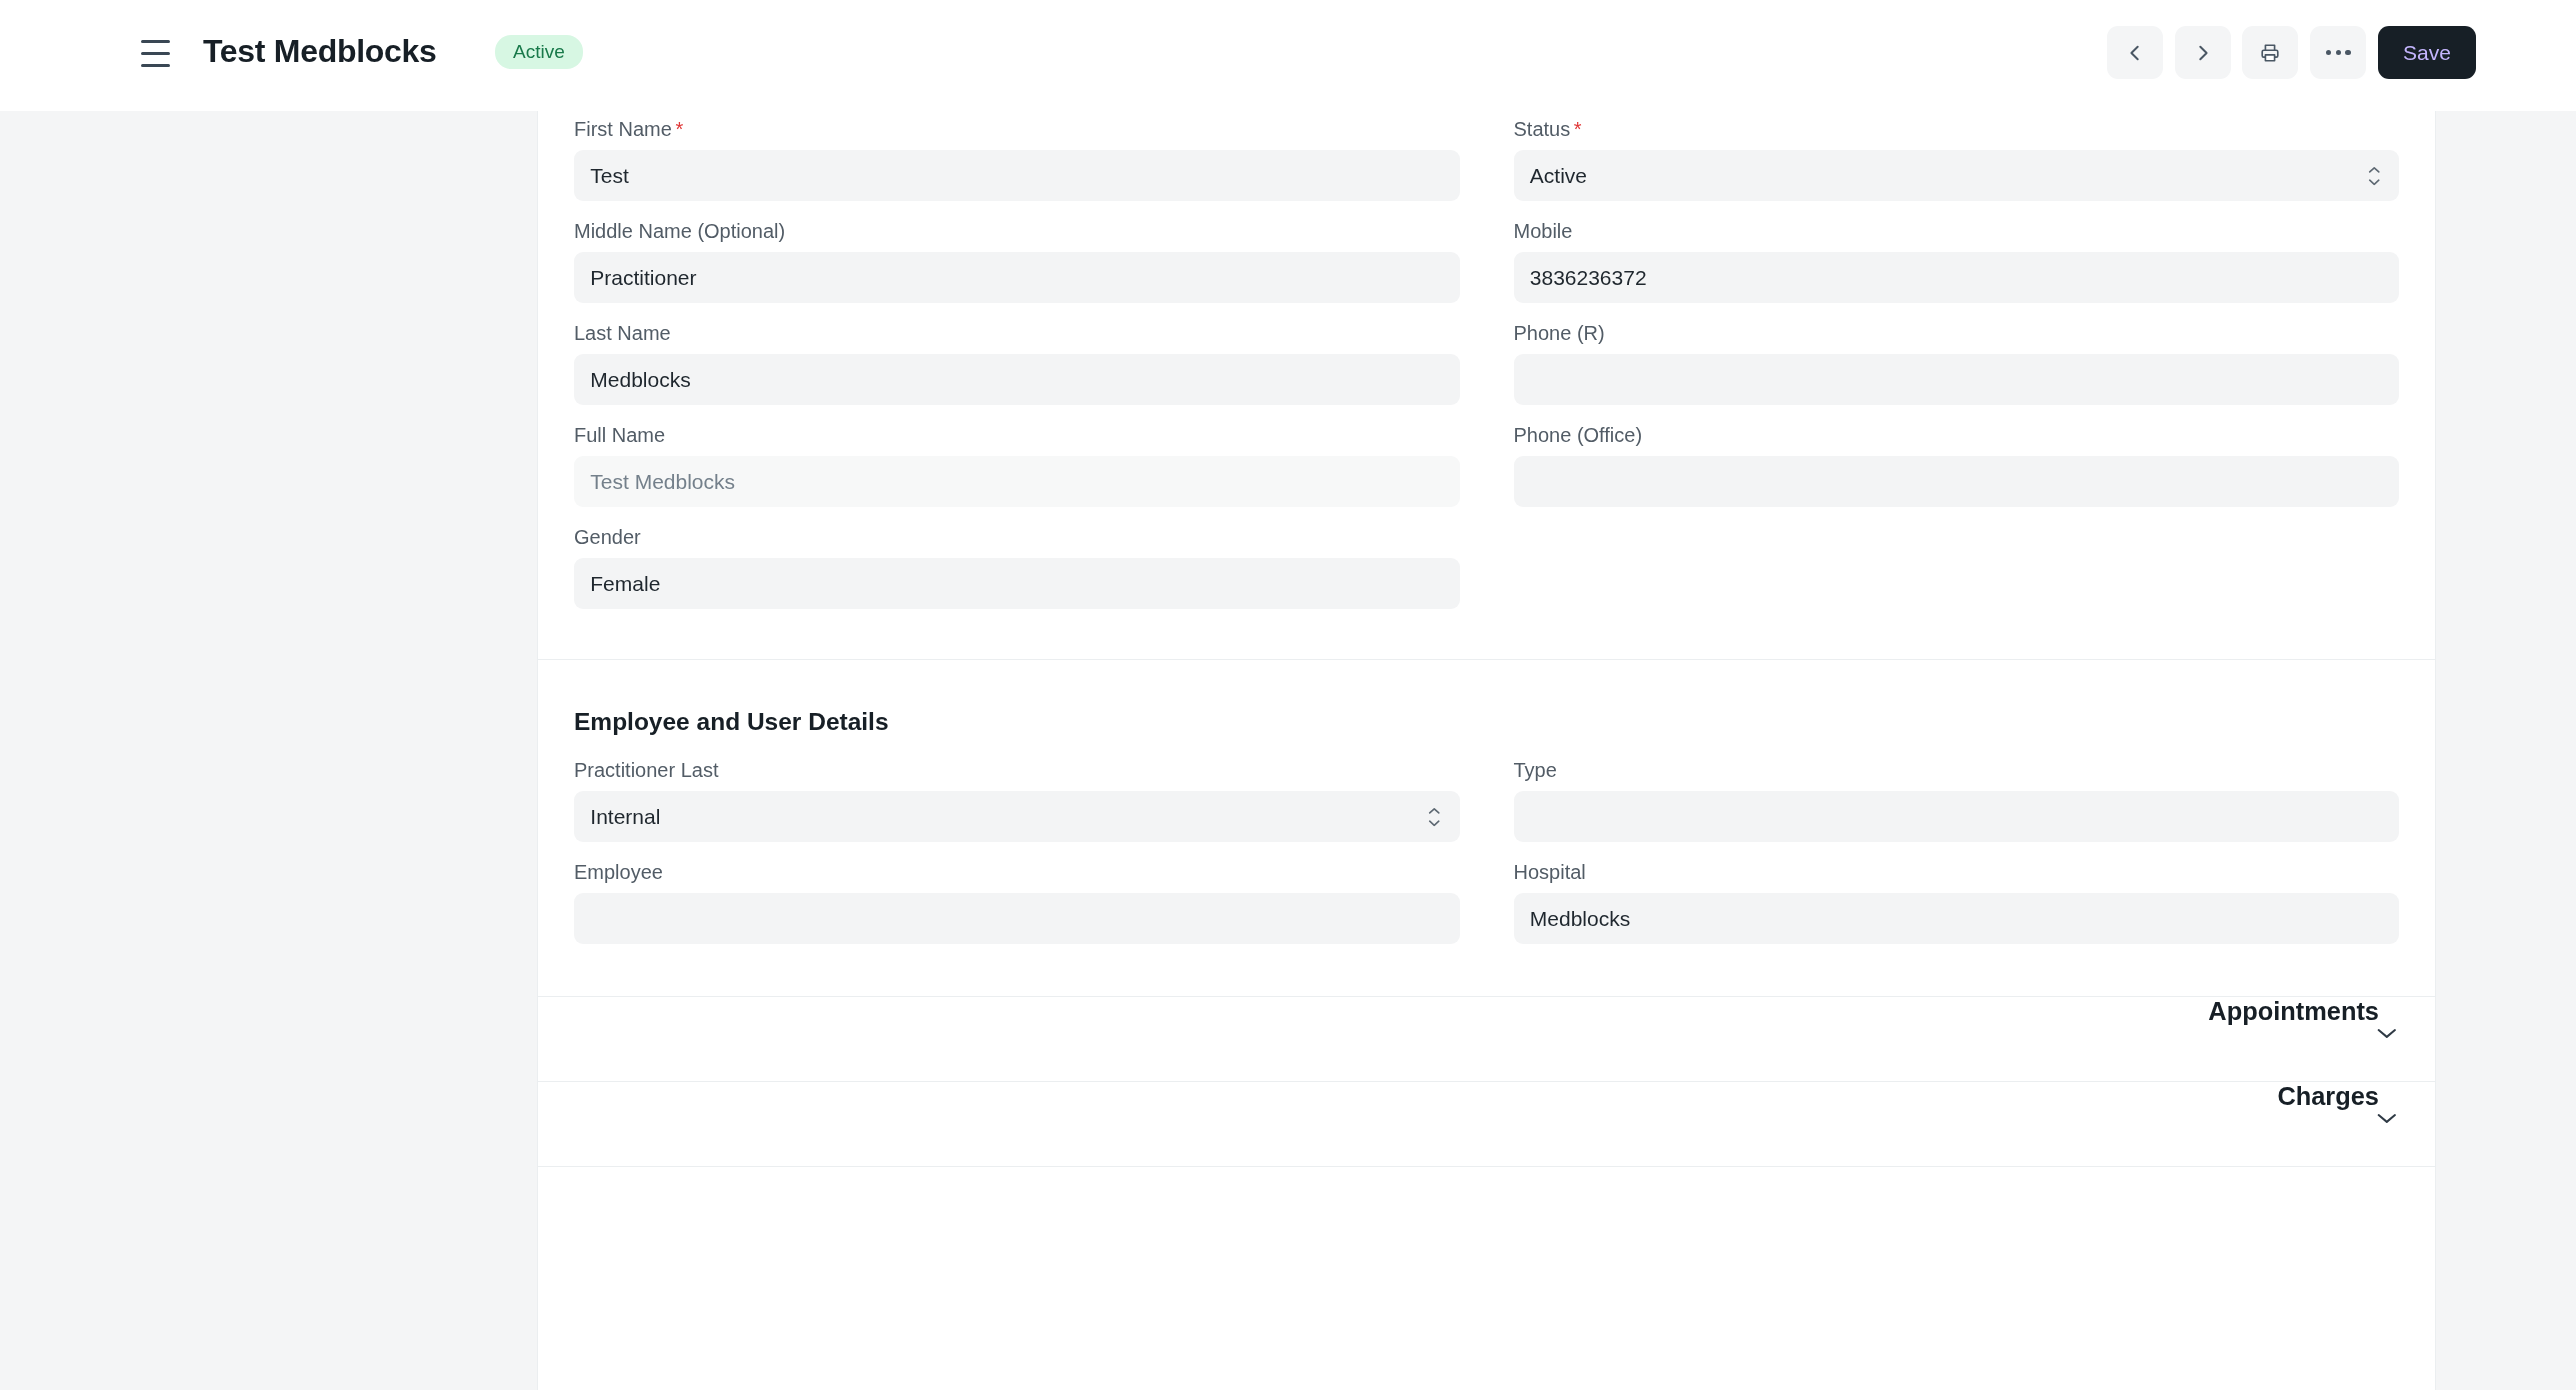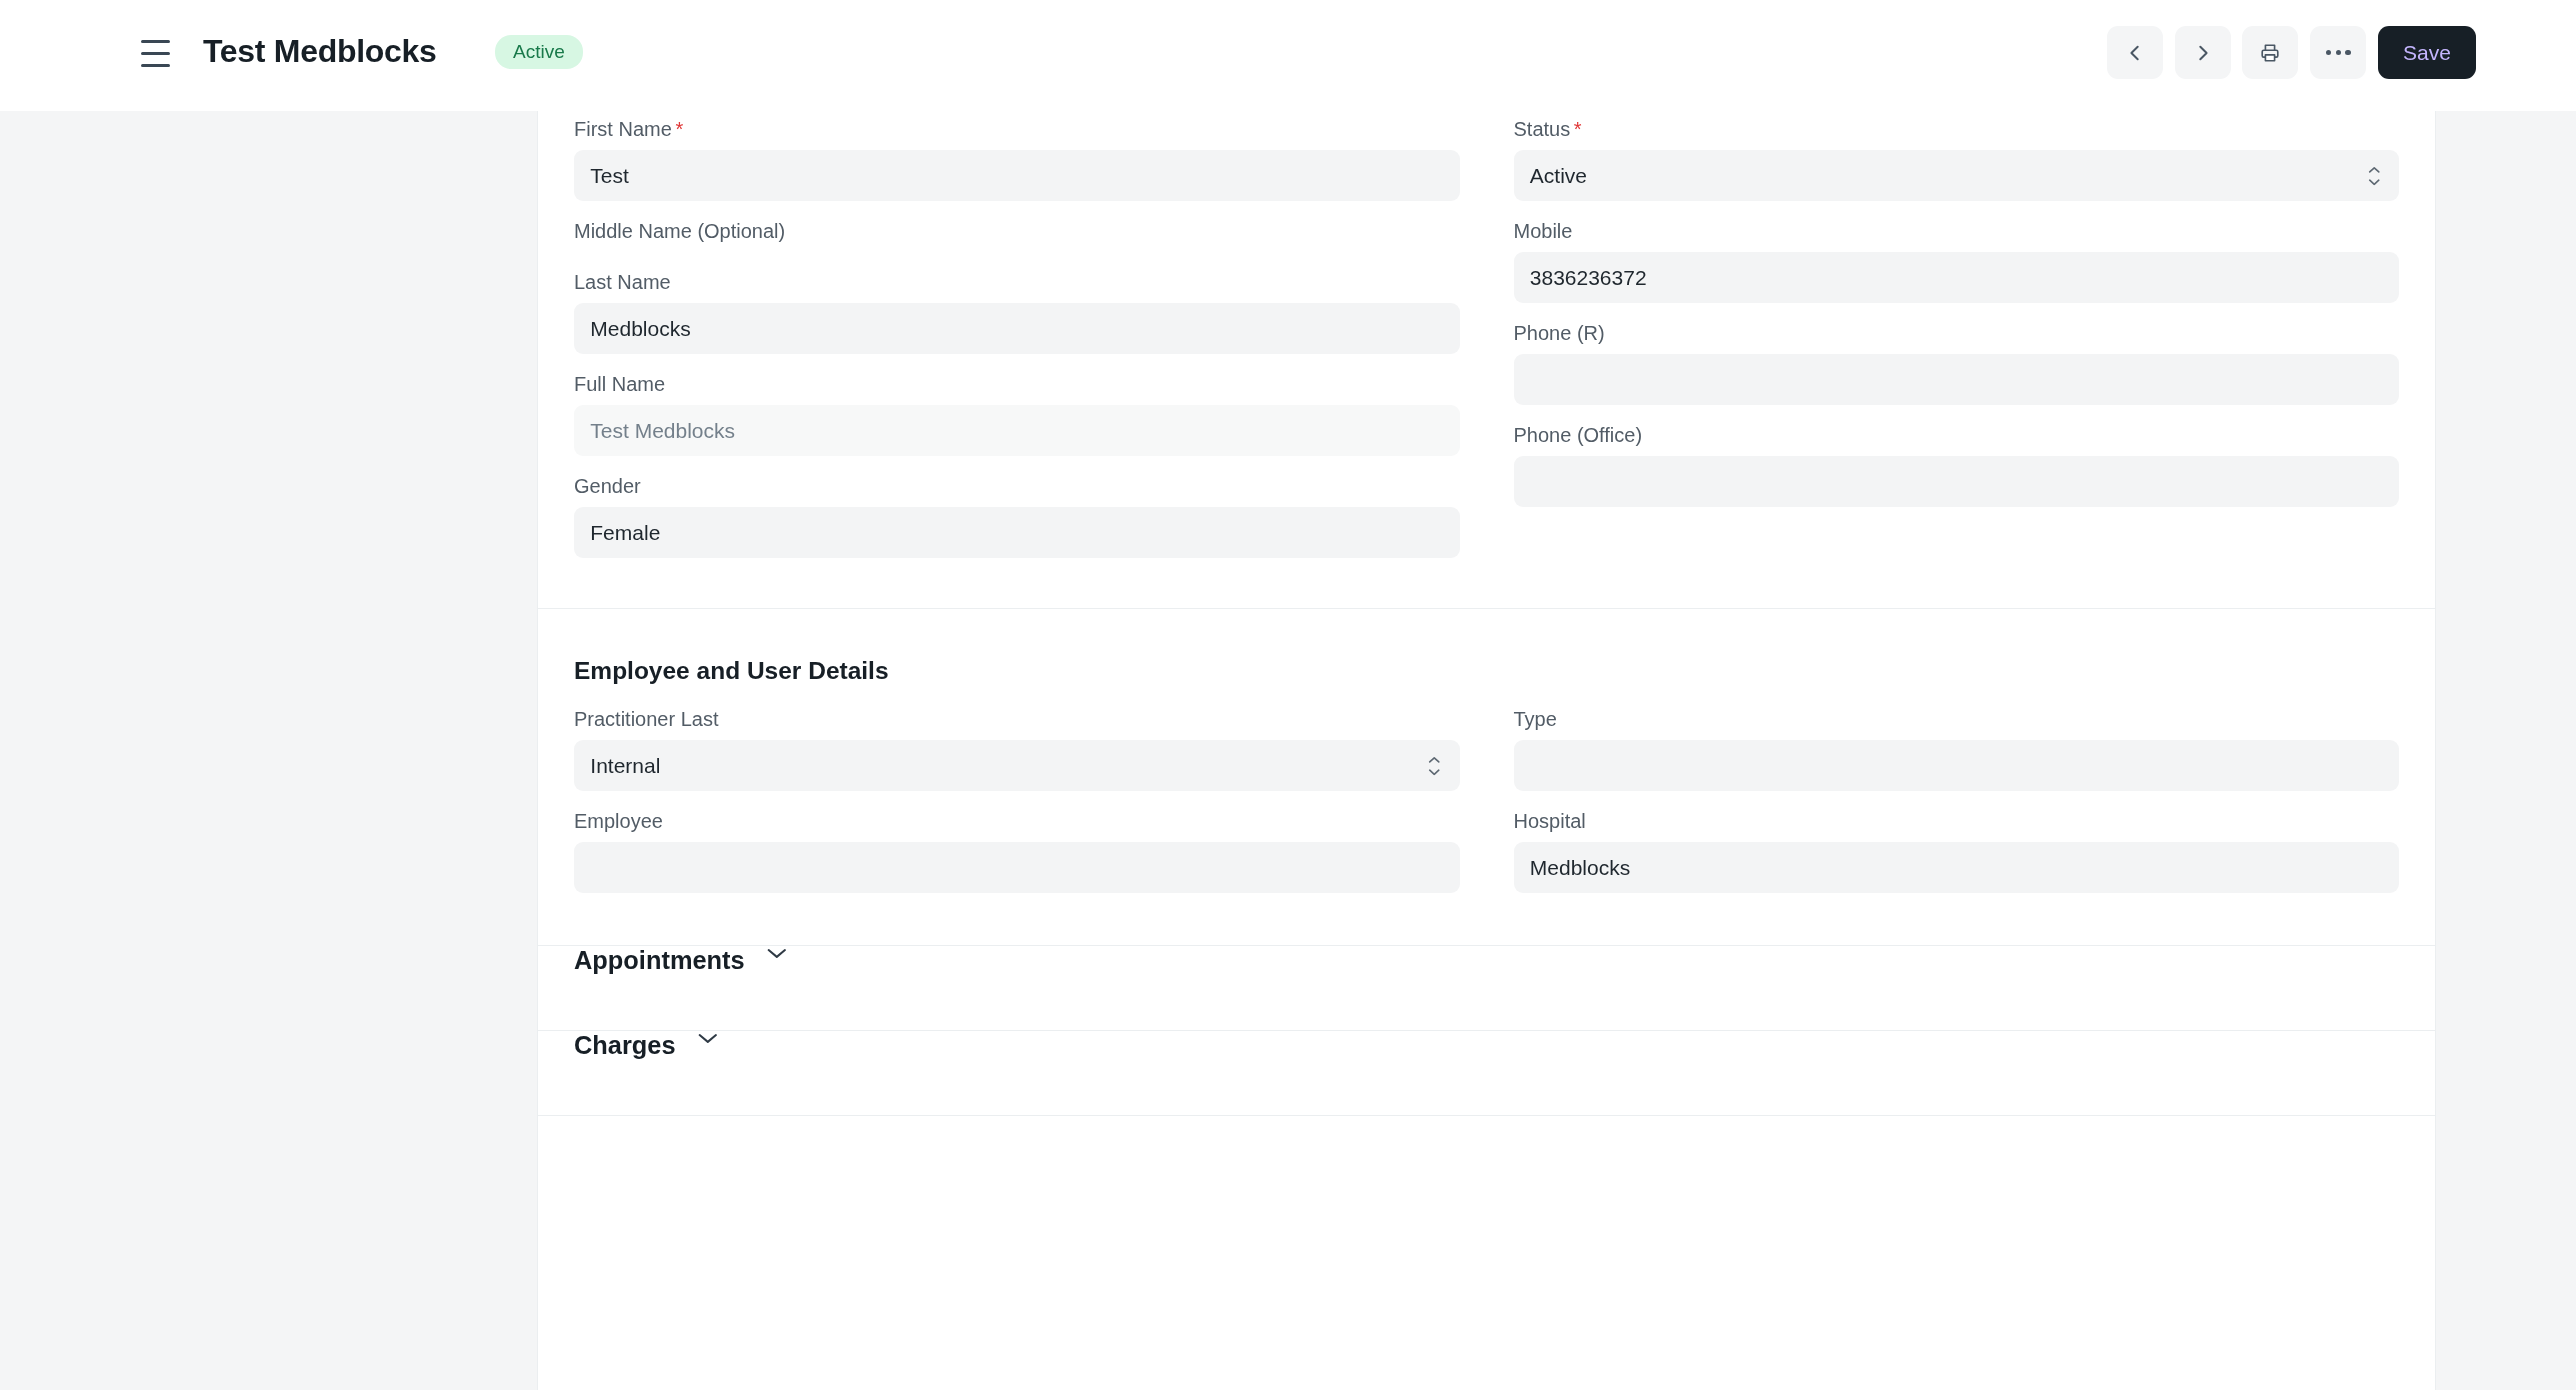--- a/index.html
+++ b/index.html
@@ -197,24 +197,25 @@
     flex-direction: column;
     gap: 2.7px;
     pointer-events: none;
     color: #5d6872;
   }
 
   
   .collapse-row {
     height: 85px;
     display: flex;
-    align-items: flex-start;
+    align-items: flex-end;
     padding: 0 36px;
     border-bottom: 0.9px solid #ebeef0;
     cursor: pointer;
+    flex-direction: column;
   }
   .collapse-title {
     font-size: 25.4px;
     font-weight: bold;
     color: #171f26;
     margin-right: 20px;
   }
   .chev-down { color: #2f3a45; display: block; }
 </style>
 </head>
@@ -267,20 +268,21 @@
         <div class="grid">
           <div class="col">
 
             <div class="field">
               <label class="field-label"><span>First Name</span><span class="req">*</span></label>
               <div class="input">Test</div>
             </div>
 
             <div class="field">
               <label class="field-label">Middle Name (Optional)</label>
+              <div class="input">Practitioner</div>
             </div>
 
             <div class="field">
               <label class="field-label">Last Name</label>
               <div class="input">Medblocks</div>
             </div>
 
             <div class="field">
               <label class="field-label">Full Name</label>
               <div class="input readonly">Test Medblocks</div>

